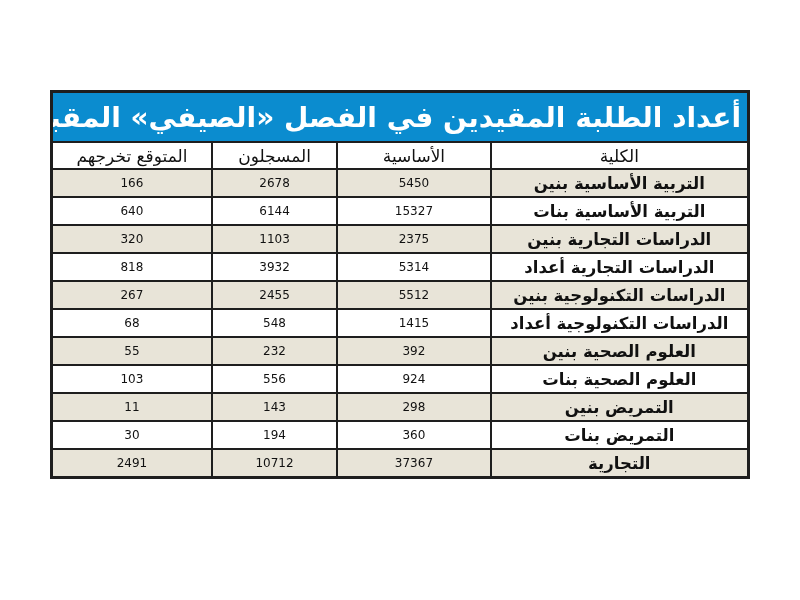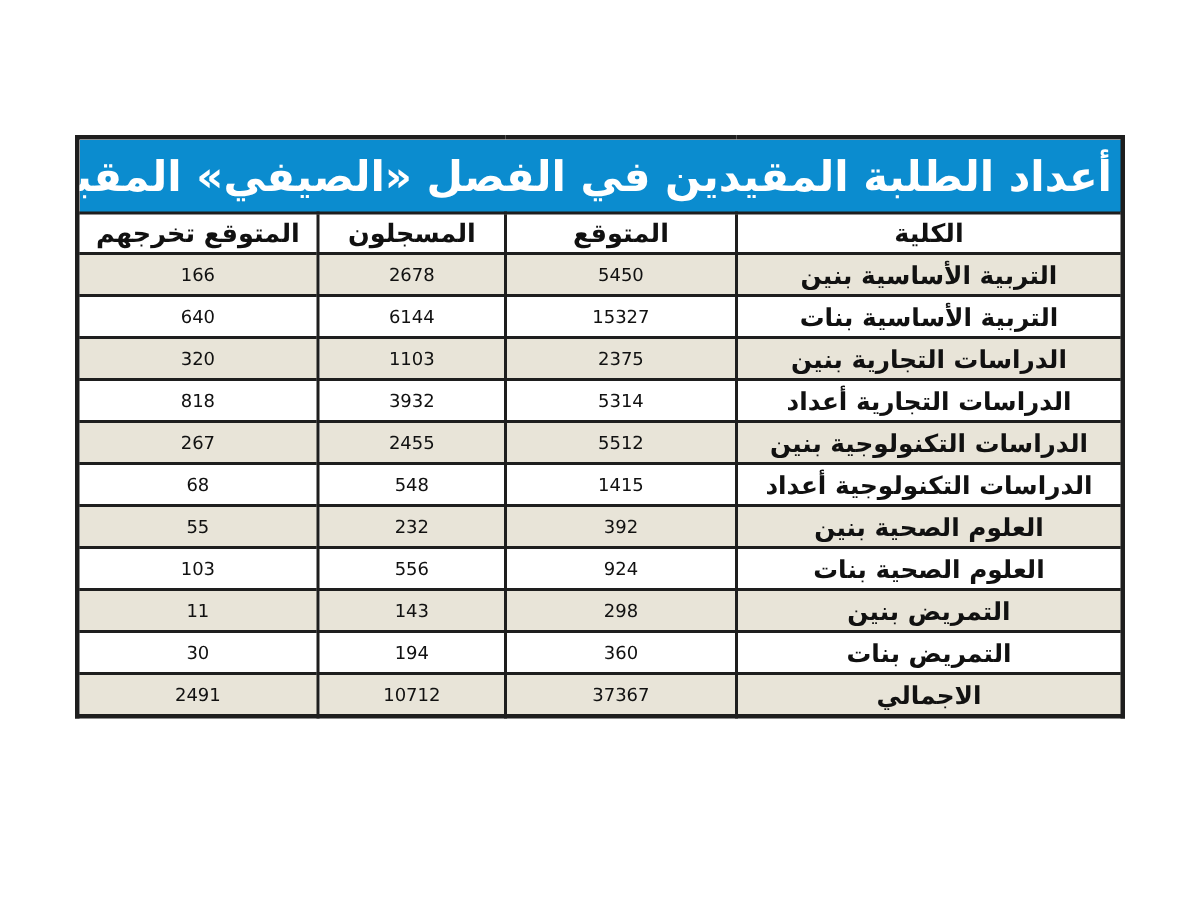--- a/index.html
+++ b/index.html
@@ -39,21 +39,21 @@
   .title-cell{
     background:var(--c-blue);
     color:#ffffff;
     font-size:28px;
     font-weight:bold;
     height:48px;
     letter-spacing:0;
   }
   .header-cell{
     background:#ffffff;
-    font-weight:bold;
+    font-weight:normal;
     font-size:17px;
     height:25px;
   }
   tbody td{
     height:26px;
     font-size:12px;
   }
   tbody td.college{
     font-weight:bold;
     font-size:16.5px;
@@ -77,21 +77,21 @@
         <col class="c-enrolled">
         <col class="c-registered">
         <col class="c-expected">
       </colgroup>
       <thead>
         <tr>
           <th class="title-cell" colspan="4">أعداد الطلبة المقيدين في الفصل «الصيفي» المقبل</th>
         </tr>
         <tr id="header-row">
             <th class="header-cell">الكلية</th>
-            <th class="header-cell">المتوقع</th>
+            <th class="header-cell">الأساسية</th>
             <th class="header-cell">المسجلون</th>
             <th class="header-cell">المتوقع تخرجهم</th>
           </tr>
       </thead>
       <tbody id="table-body">
           <tr>
             <td class="college">التربية الأساسية بنين</td>
             <td>5450</td>
             <td>2678</td>
             <td>166</td>
@@ -144,21 +144,21 @@
             <td>143</td>
             <td>11</td>
           </tr>
           <tr>
             <td class="college">التمريض بنات</td>
             <td>360</td>
             <td>194</td>
             <td>30</td>
           </tr>
           <tr>
-            <td class="college">الاجمالي</td>
+            <td class="college">التجارية</td>
             <td>37367</td>
             <td>10712</td>
             <td>2491</td>
           </tr>
         </tbody>
     </table>
   </div>
 </div>
 
 </body></html>

